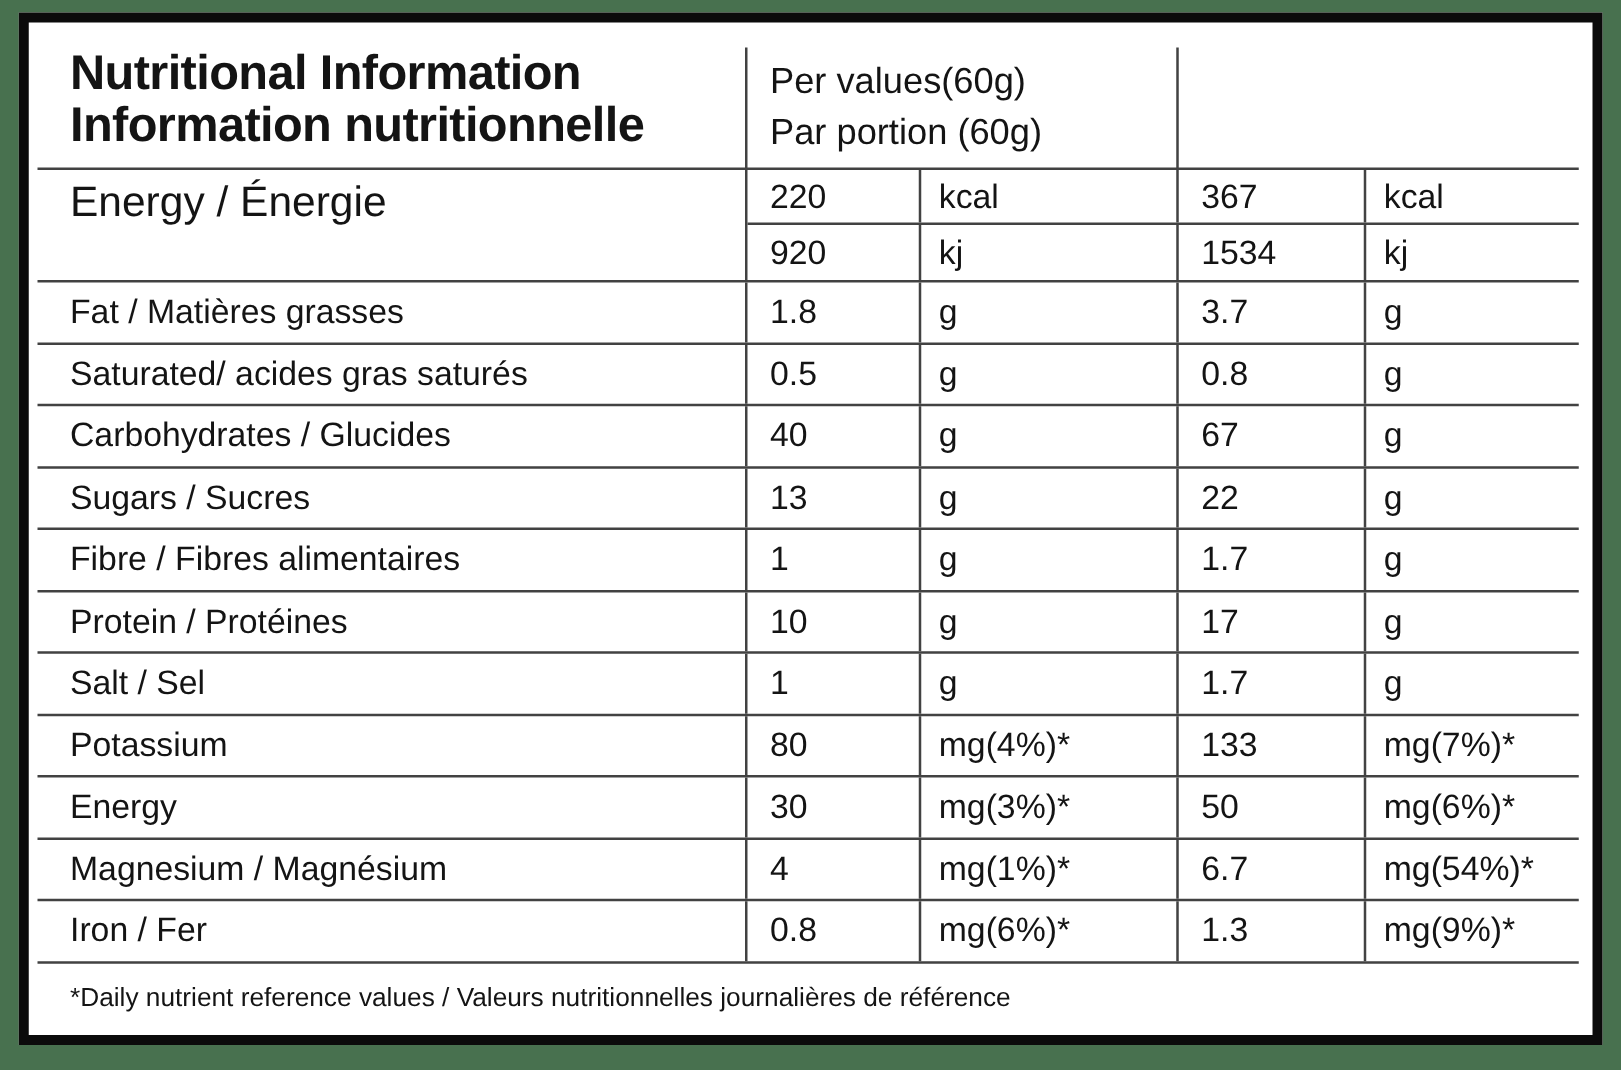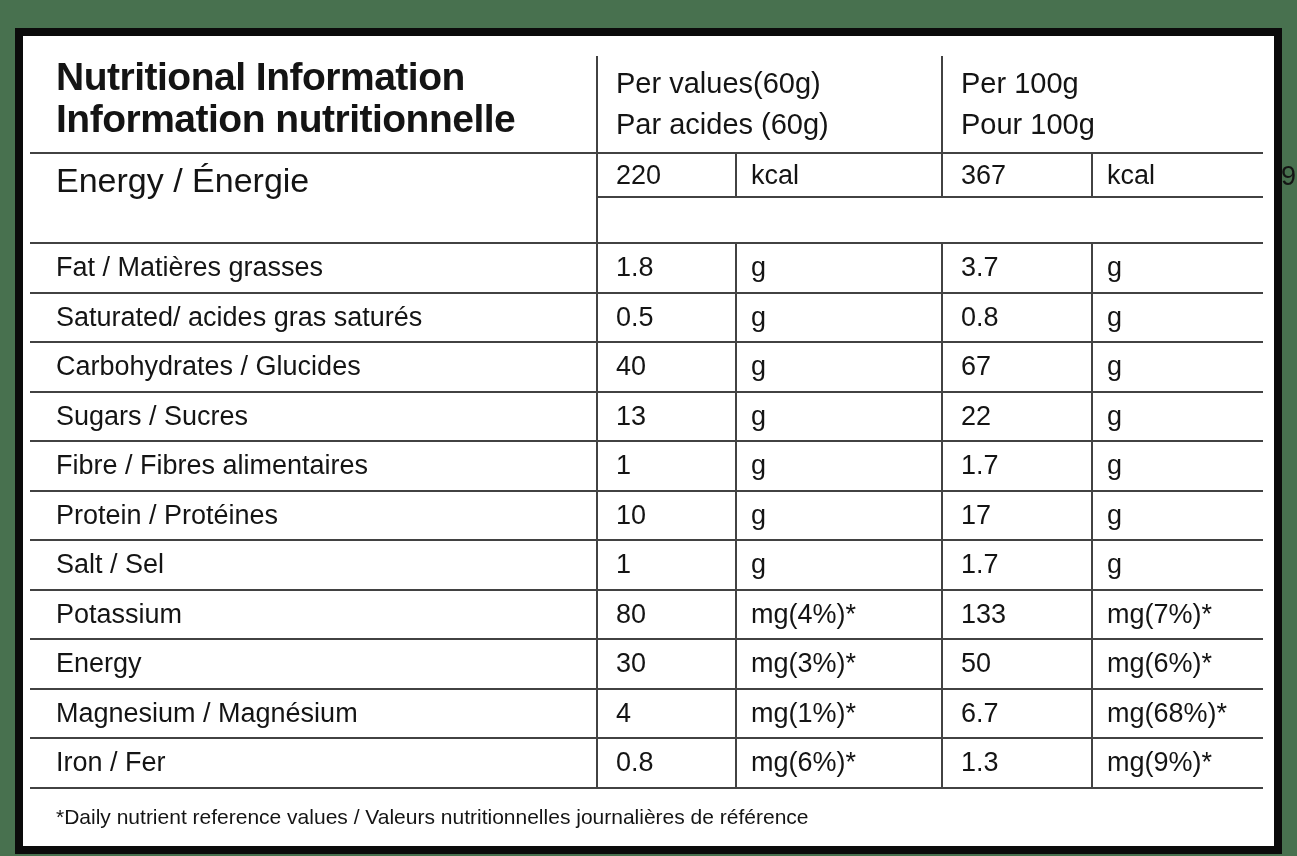--- a/index.html
+++ b/index.html
@@ -10,21 +10,21 @@
     position: relative;
     width: 1297px;
     height: 856px;
     background: #48714F;
     overflow: hidden;
   }
 
   .panel {
     position: absolute;
     left: 15px;
-    top: 28px;
+    top: 10px;
     width: 1267px;
     height: 826px;
     background: #ffffff;
     border: 8px solid #0b0b0b;
   }
 
   .sheet {
     margin-left: 7px;
     width: 1233px;
   }
@@ -78,21 +78,21 @@
     height: 90px;
     border-bottom: 2px solid #424242;
   }
   .energy-label {
     width: 568px;
     border-right: 2px solid #424242;
     padding: 6px 0 0 26px;
     font-size: 34px;
     line-height: 40px;
   }
-  .energy-right { width: 665px; display: flex; flex-direction: row; text-align: center; }
+  .energy-right { width: 665px; display: flex; flex-direction: column; text-align: center; }
   .esub { display: flex; height: 44px; }
   .esub.first { border-bottom: 2px solid #424242; }
 
   
   .cell {
     display: flex;
     align-items: center;
     font-size: 27px;
     white-space: nowrap;
   }
@@ -133,25 +133,21 @@
   <div class="panel">
     <div class="sheet">
 
       <div class="thead">
         <div class="title-cell">
           <div class="title-line">Nutritional Information</div>
           <div class="title-line">Information nutritionnelle</div>
         </div>
         <div class="th-serving">
           <div class="th-line">Per values(60g)</div>
-          <div class="th-line">Par acides (60g)</div>
-        </div>
-        <div class="th-per100">
-          <div class="th-line">Per 100g</div>
-          <div class="th-line">Pour 100g</div>
+          <div class="th-line">Par portion (60g)</div>
         </div>
       </div>
 
       <div class="row-energy">
         <div class="energy-label">Energy / Énergie</div>
         <div class="energy-right">
           <div class="esub first">
             <div class="cell c-sv">220</div>
             <div class="cell c-su">kcal</div>
             <div class="cell c-hv">367</div>
@@ -236,21 +232,21 @@
         <div class="cell c-su">mg(3%)*</div>
         <div class="cell c-hv">50</div>
         <div class="cell c-hu">mg(6%)*</div>
       </div>
 
       <div class="row">
         <div class="row-label">Magnesium / Magnésium</div>
         <div class="cell c-sv">4</div>
         <div class="cell c-su">mg(1%)*</div>
         <div class="cell c-hv">6.7</div>
-        <div class="cell c-hu">mg(68%)*</div>
+        <div class="cell c-hu">mg(54%)*</div>
       </div>
 
       <div class="row">
         <div class="row-label">Iron / Fer</div>
         <div class="cell c-sv">0.8</div>
         <div class="cell c-su">mg(6%)*</div>
         <div class="cell c-hv">1.3</div>
         <div class="cell c-hu">mg(9%)*</div>
       </div>
 

